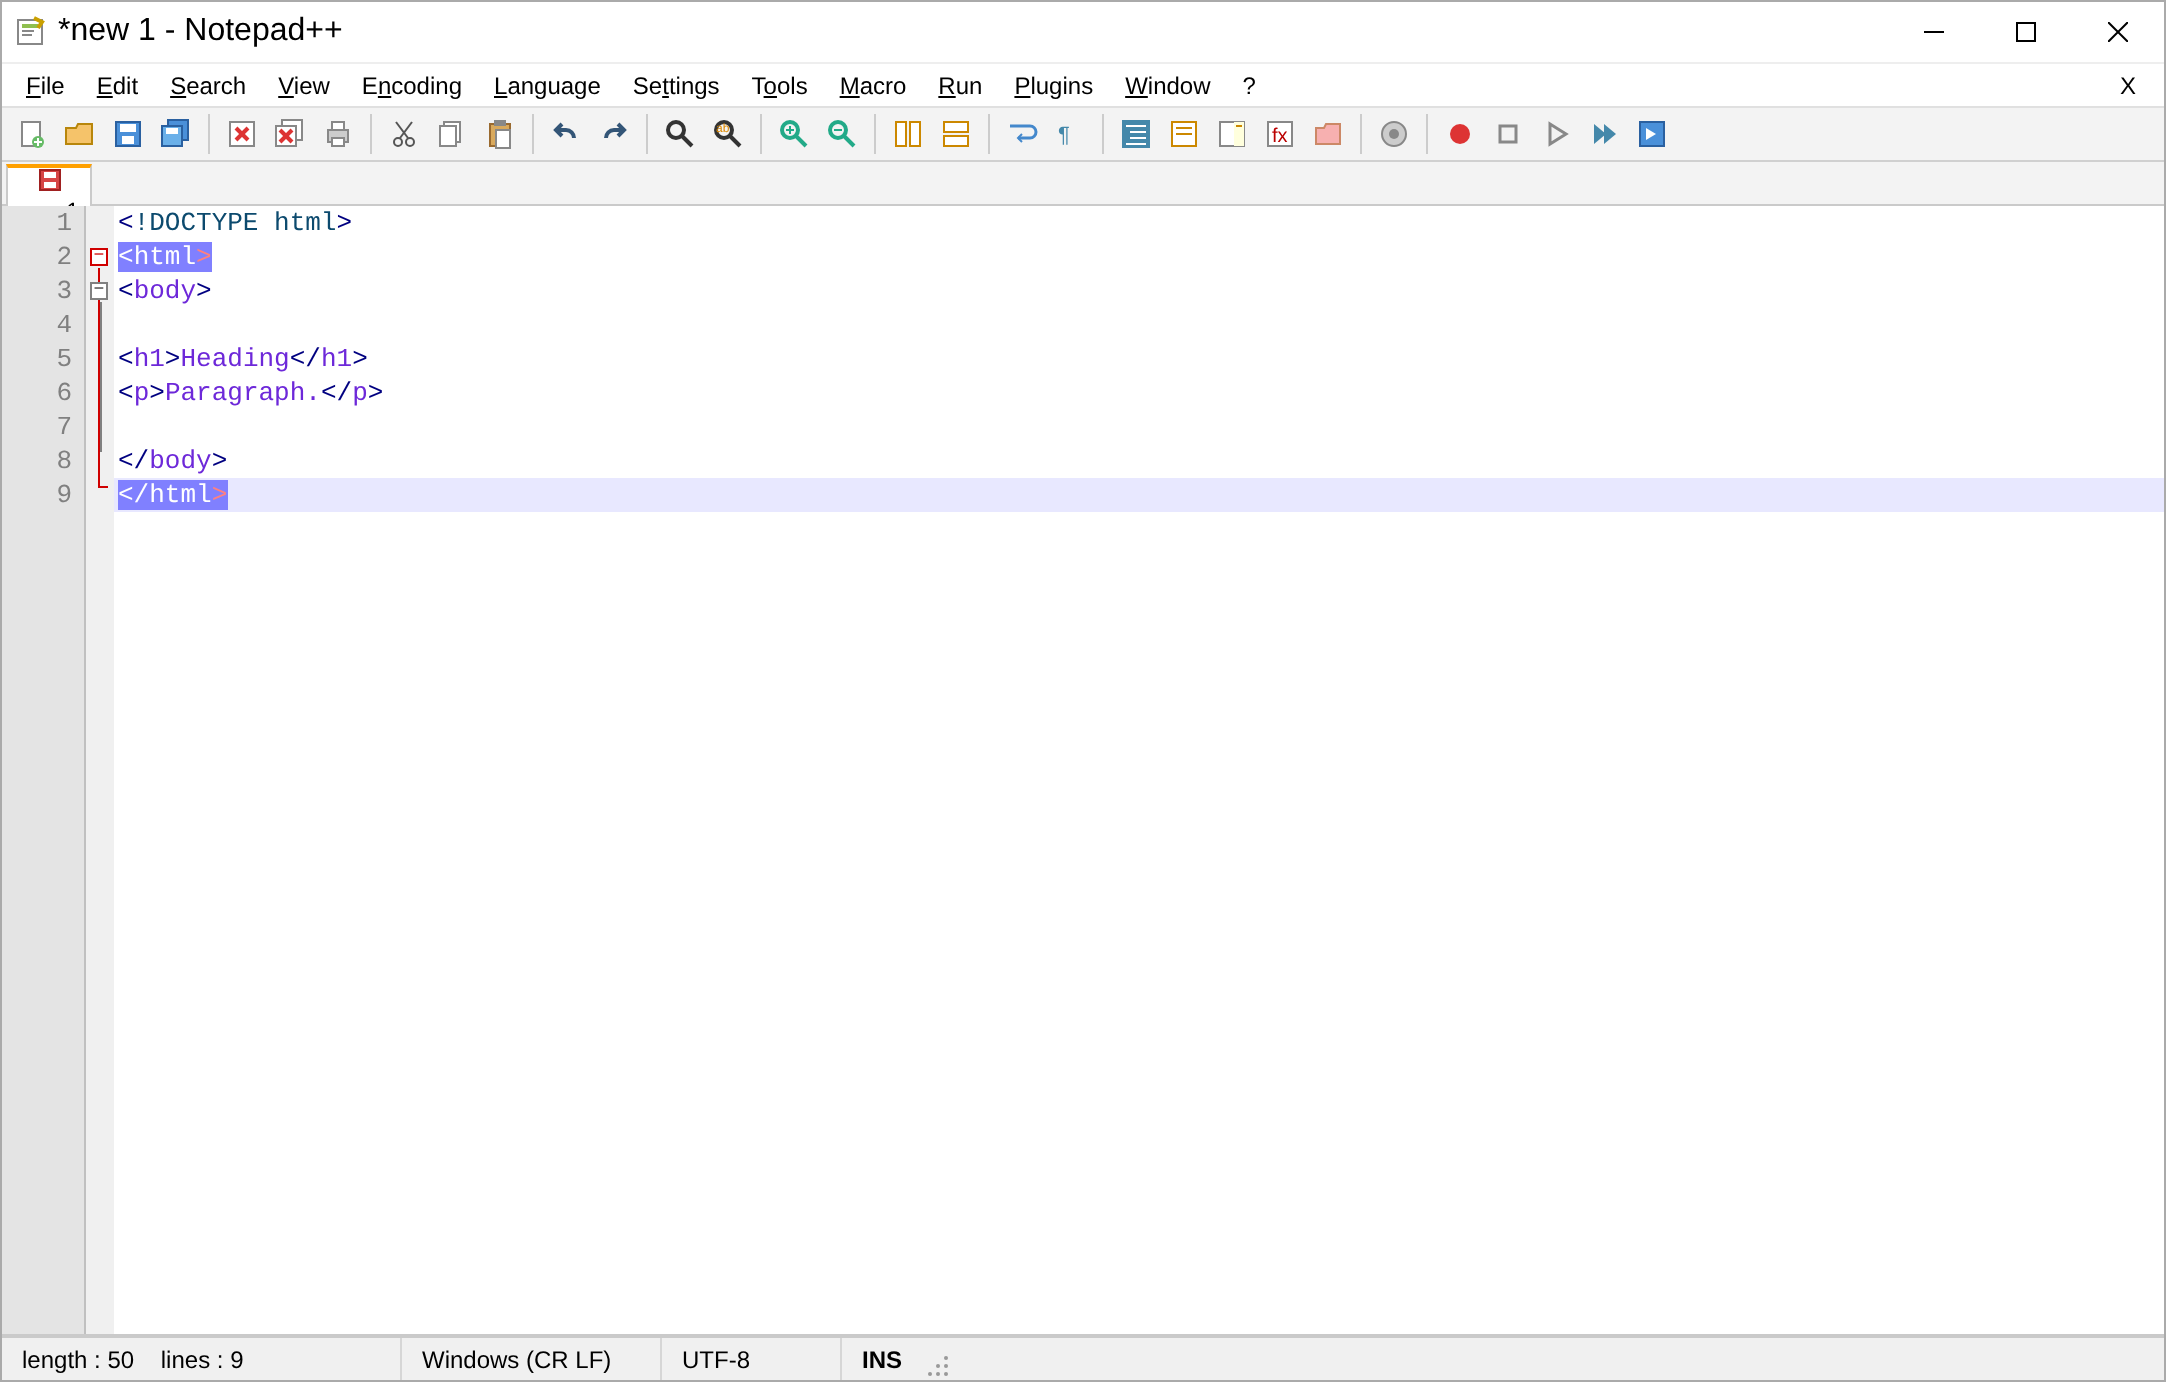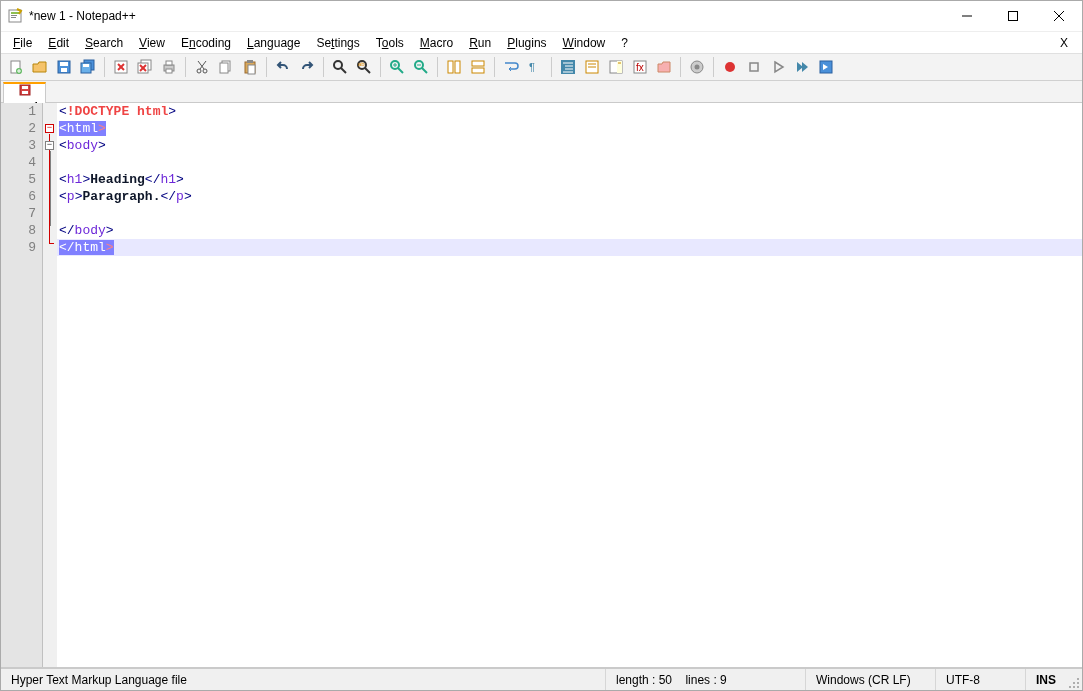--- a/index.html
+++ b/index.html
@@ -2,21 +2,21 @@
 <html><head>
 <meta charset="utf-8">
 <style>
   * { box-sizing: border-box; margin: 0; padding: 0; }
   html, body { width: 1083px; height: 691px; font-family: "Segoe UI", Tahoma, sans-serif; font-size: 12px; background: #fff; color: #000; overflow: hidden; }
   .window { width: 1083px; height: 691px; display: flex; flex-direction: column; border: 1px solid #aaa; }
 
   
   .titlebar { height: 30px; display: flex; align-items: center; background: #fff; padding-left: 6px; }
   .titlebar .app-icon { width: 16px; height: 16px; margin-right: 6px; }
-  .titlebar .title { flex: 1; font-size: 12px; }
+  .titlebar .title { flex: 1; font-size: 16px; }
   .winbtn { width: 46px; height: 30px; display: flex; align-items: center; justify-content: center; }
 
   
   .menubar { height: 22px; display: flex; align-items: center; padding: 0 4px; background: #fff; border-top: 1px solid #eee; }
   .menubar .item { padding: 2px 8px; cursor: default; text-align: right; }
   .menubar .item u { text-decoration: underline; }
   .menubar .spacer { flex: 1; }
   .menubar .item.right { padding: 2px 10px; }
 
   
@@ -40,22 +40,22 @@
   .fold .vline { position:absolute; left:6px; width:1px; background:#808080; }
   .fold .redbox { position:absolute; left:2px; width:9px; height:9px; border:1px solid #d00000; background:#fff; color:#d00000; font-size:9px; line-height:7px; text-align:center; }
   .fold .redline { position:absolute; left:6px; width:1px; background:#d00000; }
   .fold .redl { position:absolute; left:6px; width:5px; height:1px; background:#d00000; }
   .code { flex: 1; padding-left: 2px; white-space: pre; position: relative; }
   .codeline { height: 17px; }
   .hl-line { position: absolute; left: 0; right: 0; height: 17px; background: #e8e8ff; z-index: 0; }
   .code span { position: relative; z-index: 1; }
   .t-bracket { color: #000080; }
   .t-tag { color: #6d28d9; }
-  .t-text { color: #0f172a; font-weight: bold; }
-  .t-decl { color: #ef4444; font-weight: bold;}
+  .t-text { color: #6d28d9; font-weight: normal; }
+  .t-decl { color: #0c4a6e; font-weight: normal;}
   .match { background: #8080ff; color: #fff !important; margin-top: 48px; }
 
   
   .statusbar { height: 22px; background: #f0f0f0; border-top: 1px solid #cacaca; display: flex; align-items: center; font-size: 12px; }
   .statusbar .cell { padding: 0 10px; border-right: 1px solid #d6d6d6; height: 100%; display:flex; align-items:center; }
   .statusbar .cell.grow { flex: 1; }
   .statusbar .grip { width: 16px; height: 22px; display:flex; align-items:flex-end; justify-content:flex-end; padding:2px; color:#999;}
 </style>
 </head>
 <body>
@@ -350,21 +350,20 @@
       <div class="redbox" style="top:21px;">−</div>
       <div class="redline" style="top:31px; height:109px;"></div>
       <div class="redl" style="top:140px;"></div>
       <div class="box" style="top:38px;">−</div>
       <div class="vline" style="top:48px; height:75px; left:7px; width:0; border-left:1px solid #808080;"></div>
     </div>
     <div class="code" id="code-area"><div class="hl-line" style="top: 136px;"></div><div class="codeline"><span class="t-bracket">&lt;</span><span class="t-decl">!DOCTYPE html</span><span class="t-bracket">&gt;</span></div><div class="codeline"><span class="match"><span style="color:#fff">&lt;</span><span style="color:#fff">html</span><span style="color:#ff8080">&gt;</span></span></div><div class="codeline"><span class="t-bracket">&lt;</span><span class="t-tag">body</span><span class="t-bracket">&gt;</span></div><div class="codeline"></div><div class="codeline"><span class="t-bracket">&lt;</span><span class="t-tag">h1</span><span class="t-bracket">&gt;</span><span class="t-text">Heading</span><span class="t-bracket">&lt;/</span><span class="t-tag">h1</span><span class="t-bracket">&gt;</span></div><div class="codeline"><span class="t-bracket">&lt;</span><span class="t-tag">p</span><span class="t-bracket">&gt;</span><span class="t-text">Paragraph.</span><span class="t-bracket">&lt;/</span><span class="t-tag">p</span><span class="t-bracket">&gt;</span></div><div class="codeline"></div><div class="codeline"><span class="t-bracket">&lt;/</span><span class="t-tag">body</span><span class="t-bracket">&gt;</span></div><div class="codeline"><span class="match"><span style="color:#fff">&lt;/</span><span style="color:#fff">html</span><span style="color:#ff8080">&gt;</span></span></div></div>
   </div>
 
   <div class="statusbar">
-    <div class="cell grow">Hyper Text Markup Language file</div>
     <div class="cell" style="width:200px"><span>length : 50</span>&nbsp;&nbsp;&nbsp;&nbsp;<span>lines : 9</span></div>
     <div class="cell" style="width:130px">Windows (CR LF)</div>
     <div class="cell" style="width:90px">UTF-8</div>
     <div class="cell" style="width:40px; border-right:none;font-weight:bold;">INS</div>
     <div class="grip">
       <svg width="12" height="12">
           <circle cx="10" cy="2" r="1" fill="#999"></circle>
           <circle cx="6" cy="6" r="1" fill="#999"></circle>
           <circle cx="10" cy="6" r="1" fill="#999"></circle>
           <circle cx="2" cy="10" r="1" fill="#999"></circle>

